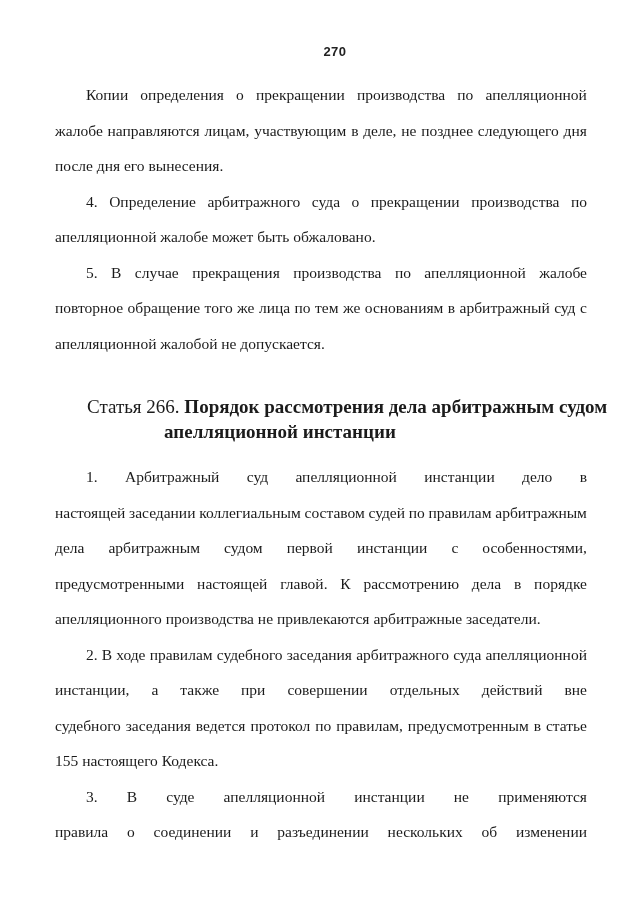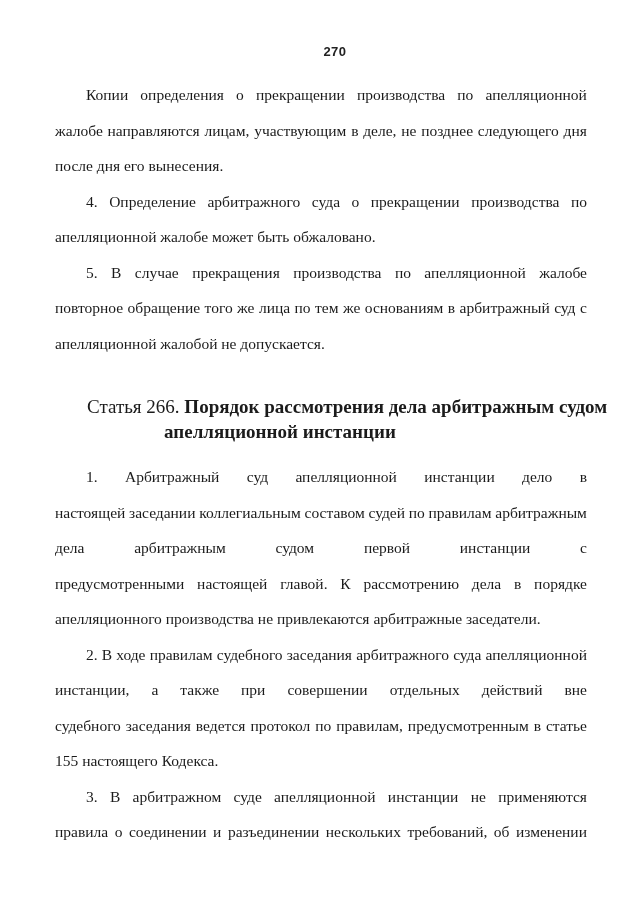--- a/index.html
+++ b/index.html
@@ -150,20 +150,21 @@
         <span>правилам</span>
         <span>арбитражным</span>
       </div>
       <div class="line j">
         <span>дела</span>
         <span>арбитражным</span>
         <span>судом</span>
         <span>первой</span>
         <span>инстанции</span>
         <span>с</span>
+        <span>особенностями,</span>
       </div>
       <div class="line j">
         <span>предусмотренными</span>
         <span>настоящей</span>
         <span>главой.</span>
         <span>К</span>
         <span>рассмотрению</span>
         <span>дела</span>
         <span>в</span>
         <span>порядке</span>
@@ -198,32 +199,30 @@
         <span>по</span>
         <span>правилам,</span>
         <span>предусмотренным</span>
         <span>в</span>
         <span>статье</span>
       </div>
       <div class="line">155 настоящего Кодекса.</div>
       <div class="line j indent">
         <span>3.</span>
         <span>В</span>
-        <span>арбитражном</span>
         <span>суде</span>
         <span>апелляционной</span>
         <span>инстанции</span>
         <span>не</span>
         <span>применяются</span>
       </div>
       <div class="line j">
         <span>правила</span>
         <span>о</span>
         <span>соединении</span>
         <span>и</span>
         <span>разъединении</span>
         <span>нескольких</span>
-        <span>требований,</span>
         <span>об</span>
         <span>изменении</span>
       </div>
     </div>
 </div>
 
 </body></html>

